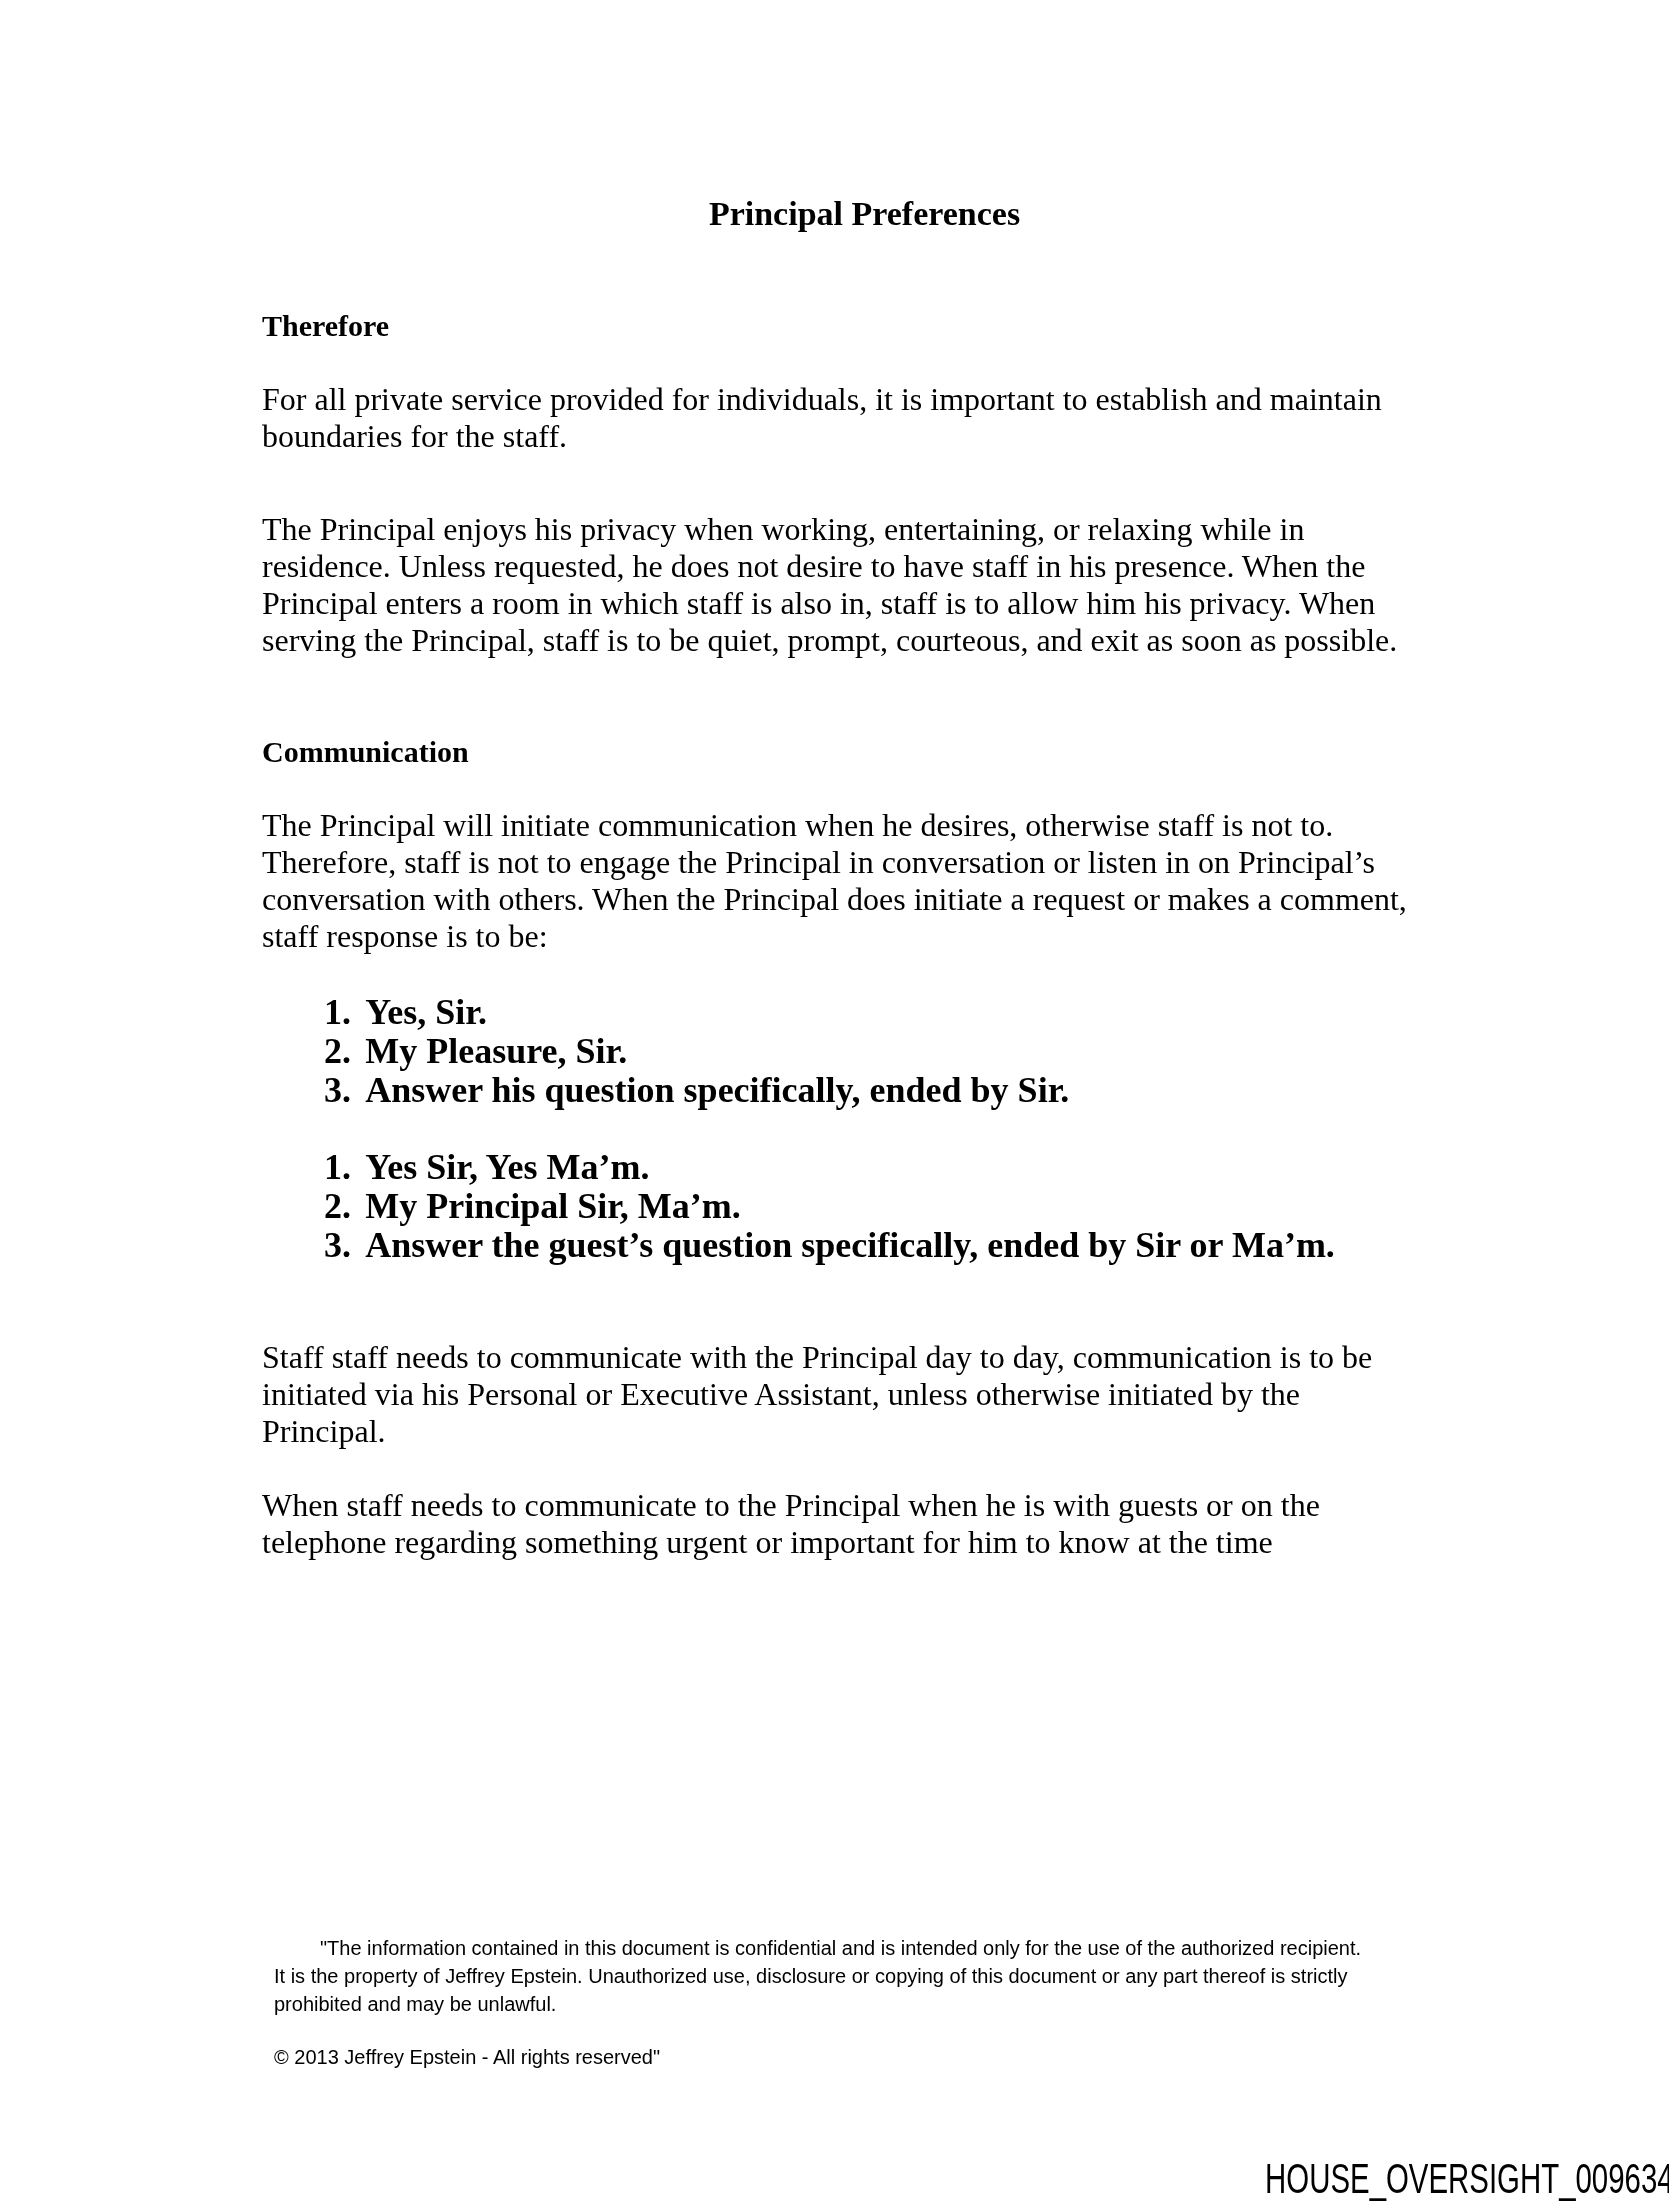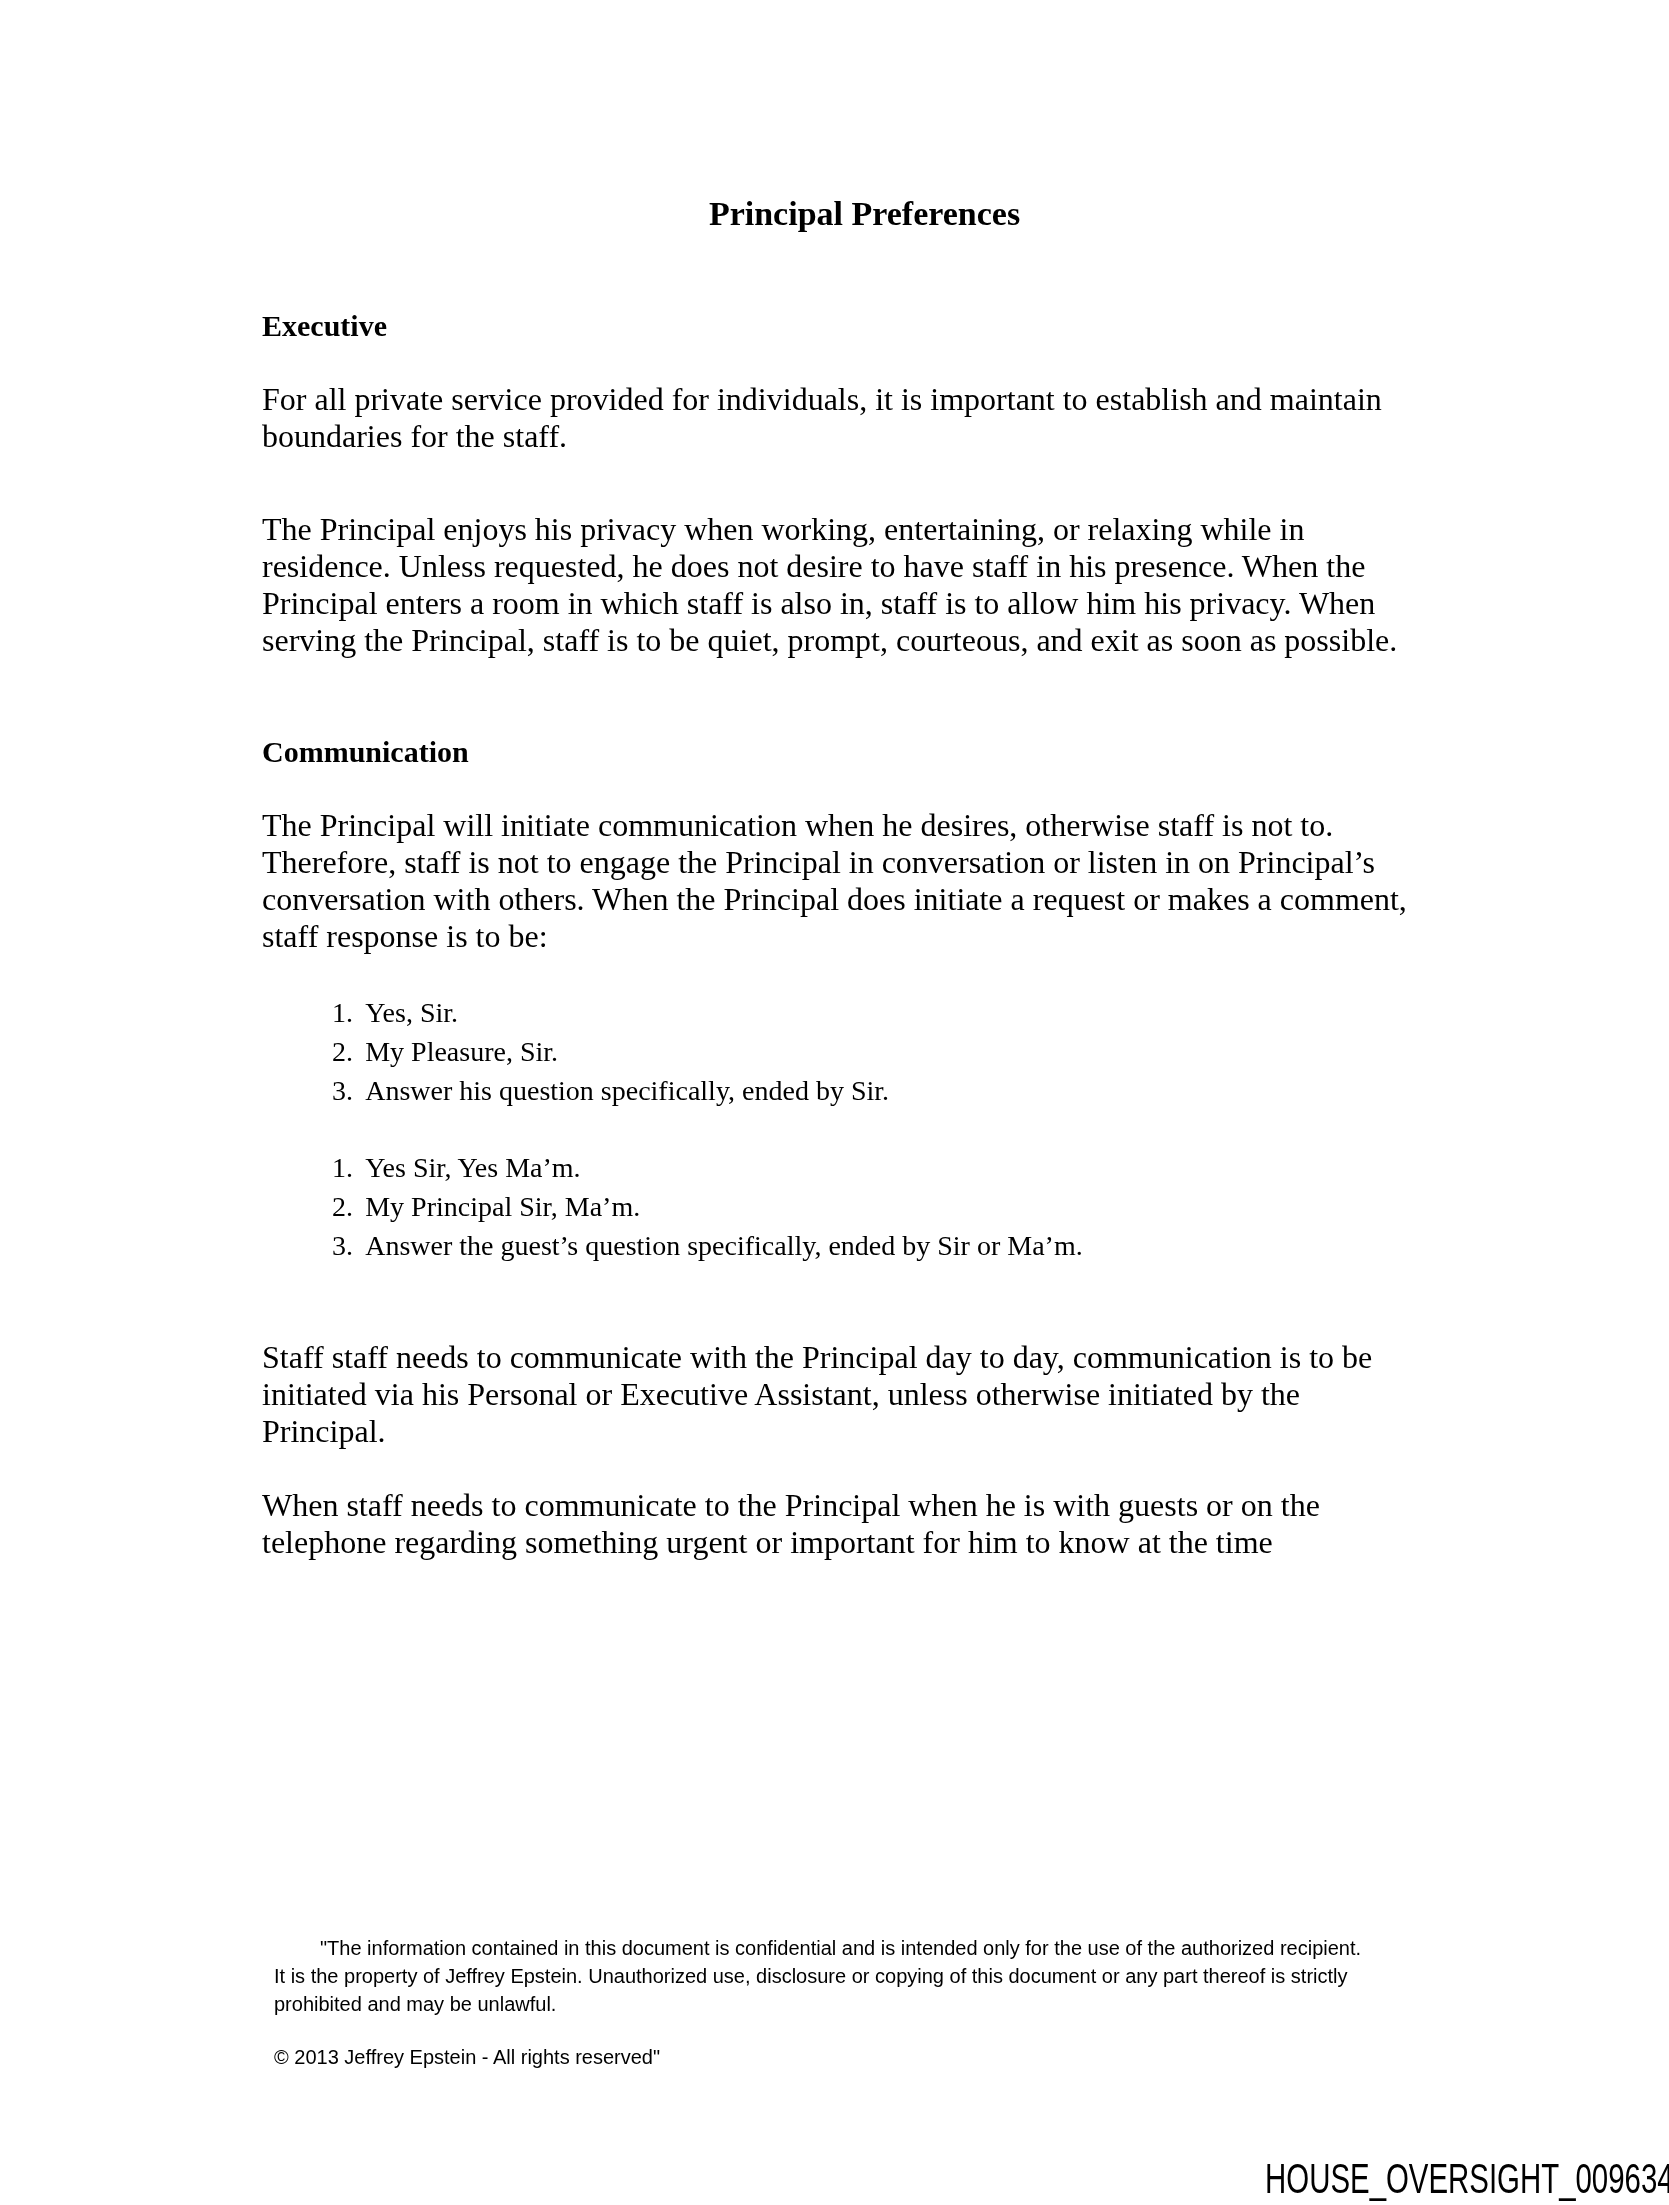--- a/index.html
+++ b/index.html
@@ -38,21 +38,22 @@
     margin: 37px 0 0 0;
     font-size: 32px;
     line-height: 37px;
     white-space: pre;
   }
   p.gap-med  { margin-top: 56px; }
   p.gap-large { margin-top: 74px; }
   ol.response-list {
     margin: 38px 0 0 0;
     padding-left: 98px;
-    font-size: 28px;
+    font-size: 36px;
+    font-weight: bold;
   }
   ol.response-list li {
     line-height: 39px;
     padding-left: 5.2px;
   }
   .footer {
     position: absolute;
     left: 244px;
     top: 1934px;
     font-family: "Liberation Sans", "DejaVu Sans", sans-serif;
@@ -85,21 +86,21 @@
 </style>
 </head>
 <body>
 
 <div class="page">
 
   <h1 class="title">Principal Preferences</h1>
 
   <div class="content">
 
-    <h2 class="section-heading">Executive</h2>
+    <h2 class="section-heading">Therefore</h2>
 
     <p class="body-par">For all private service provided for individuals, it is important to establish and maintain
 boundaries for the staff.</p>
 
     <p class="body-par gap-med">The Principal enjoys his privacy when working, entertaining, or relaxing while in
 residence. Unless requested, he does not desire to have staff in his presence. When the
 Principal enters a room in which staff is also in, staff is to allow him his privacy. When
 serving the Principal, staff is to be quiet, prompt, courteous, and exit as soon as possible.</p>
 
     <h2 class="section-heading">Communication</h2>

